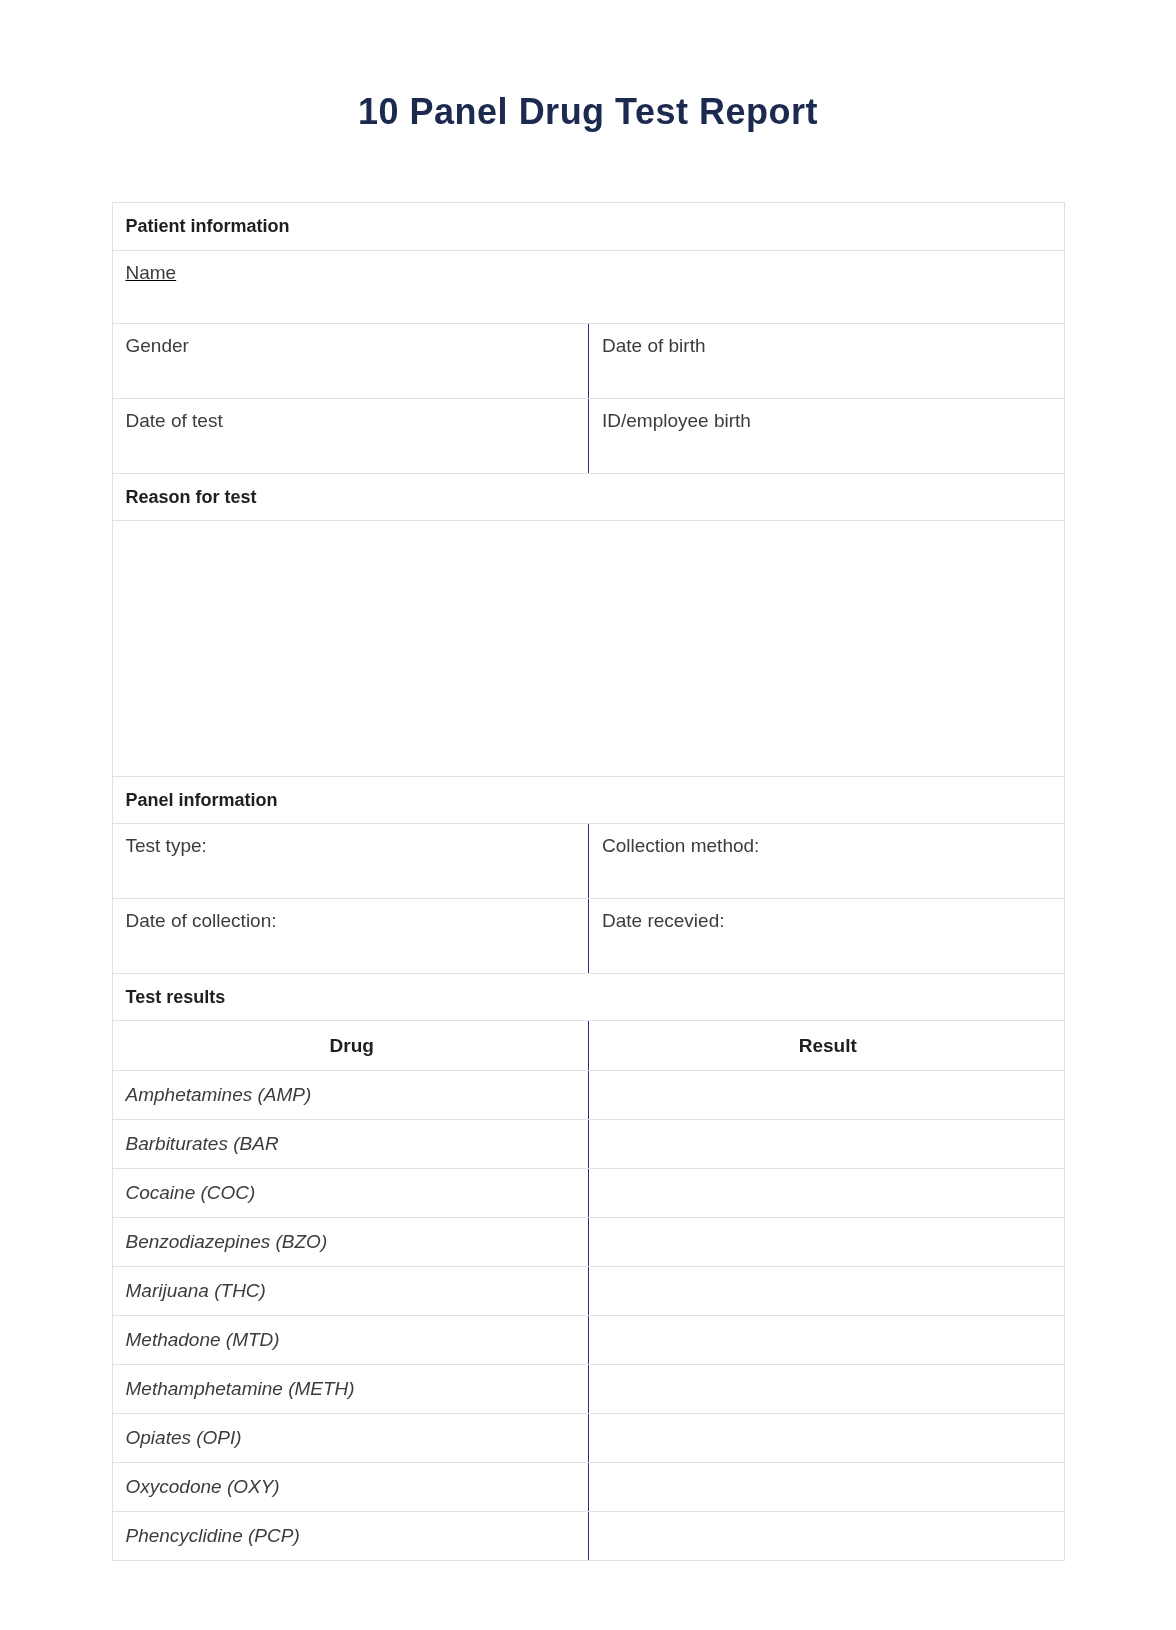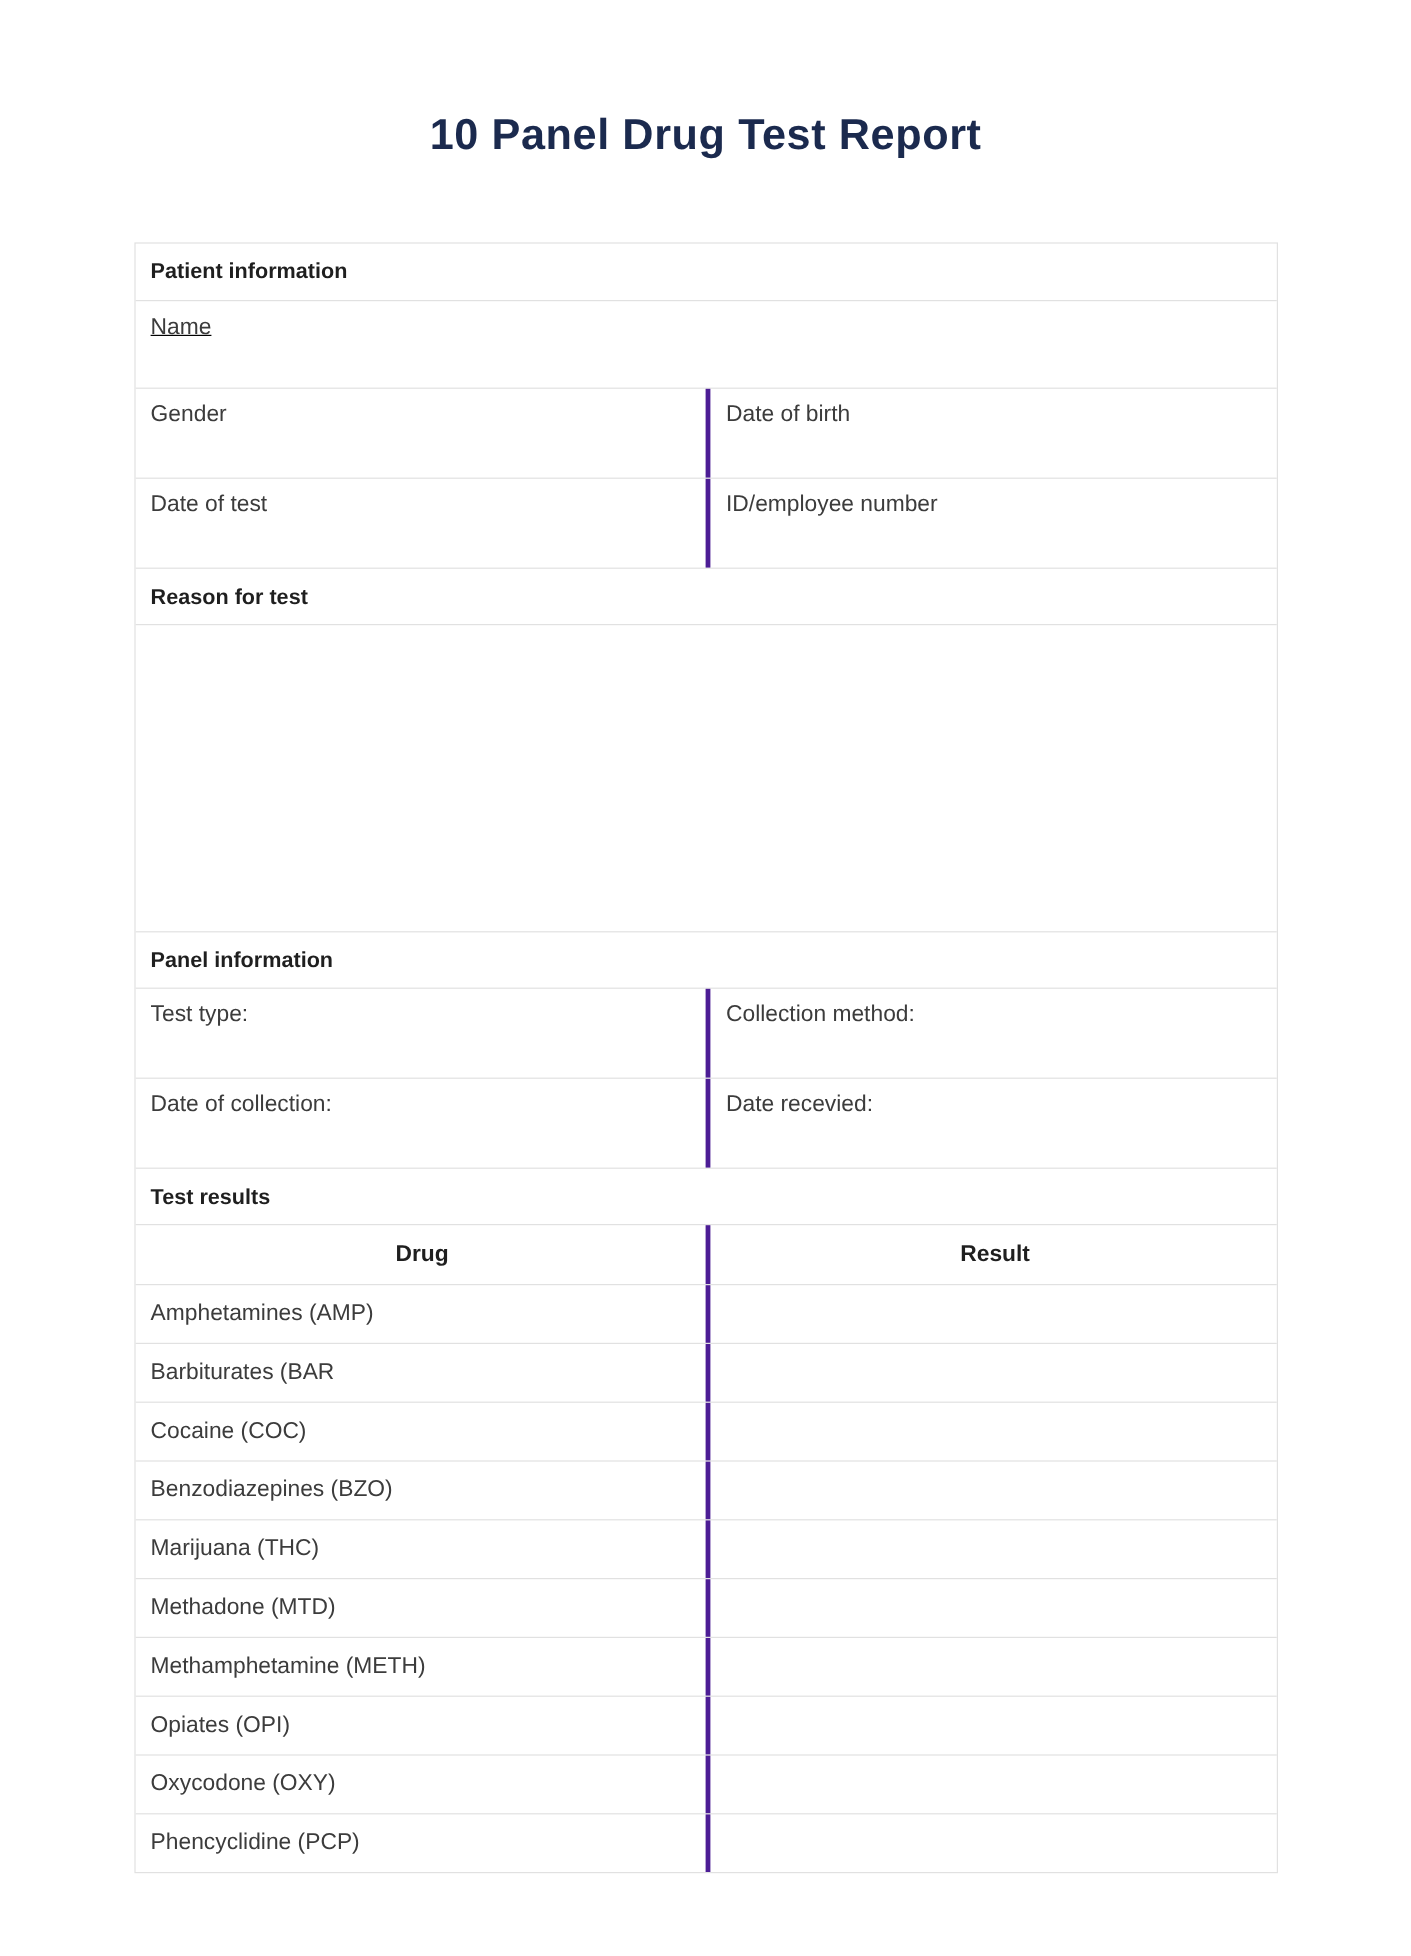--- a/index.html
+++ b/index.html
@@ -40,35 +40,35 @@
   }
 
   .field-row { height: 75px; display: flex; }
   .field-row.h-name { height: 73px; text-decoration: underline; }
   .cell {
     flex: 1 1 50%;
     padding: 11px 10px 0 13px;
     font-size: 19px;
     color: #3c3c3c;
   }
-  .split .cell + .cell { border-left: 4px solid #4c1d95; }
+  .split .cell + .cell { border-left: 1px solid #4c1d95; }
 
   .reason-area { height: 256px; }
 
   .results-header { height: 50px; display: flex; }
   .results-header .cell {
     padding-top: 0;
     display: flex;
     align-items: center;
     justify-content: center;
     font-weight: bold;
     color: #1f1f1f;
   }
 
-  .drug-row { height: 49px; display: flex; }
+  .drug-row { height: 49px; display: flex; font-style: italic; }
   .drug-row .cell {
     padding-top: 0;
     display: flex;
     align-items: center;
   }
 </style>
 </head>
 <body>
 
 <div class="page">
@@ -94,21 +94,21 @@
       <div class="cell">
         <span>Date of birth</span>
       </div>
     </div>
 
     <div class="row field-row split">
       <div class="cell">
         <span>Date of test</span>
       </div>
       <div class="cell">
-        <span>ID/employee number</span>
+        <span>ID/employee birth</span>
       </div>
     </div>
 
     <div class="row section-row">
       <span>Reason for test</span>
     </div>
     <div class="row reason-area"></div>
 
     <div class="row section-row">
       <span>Panel information</span>

